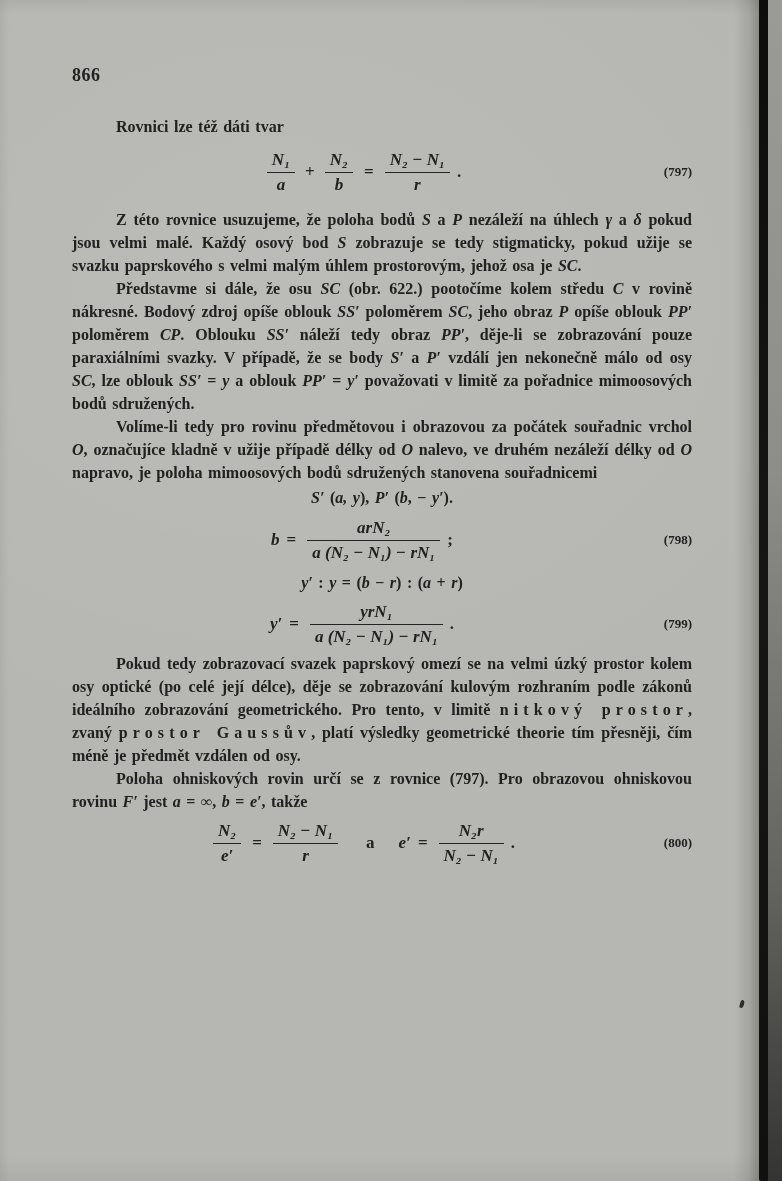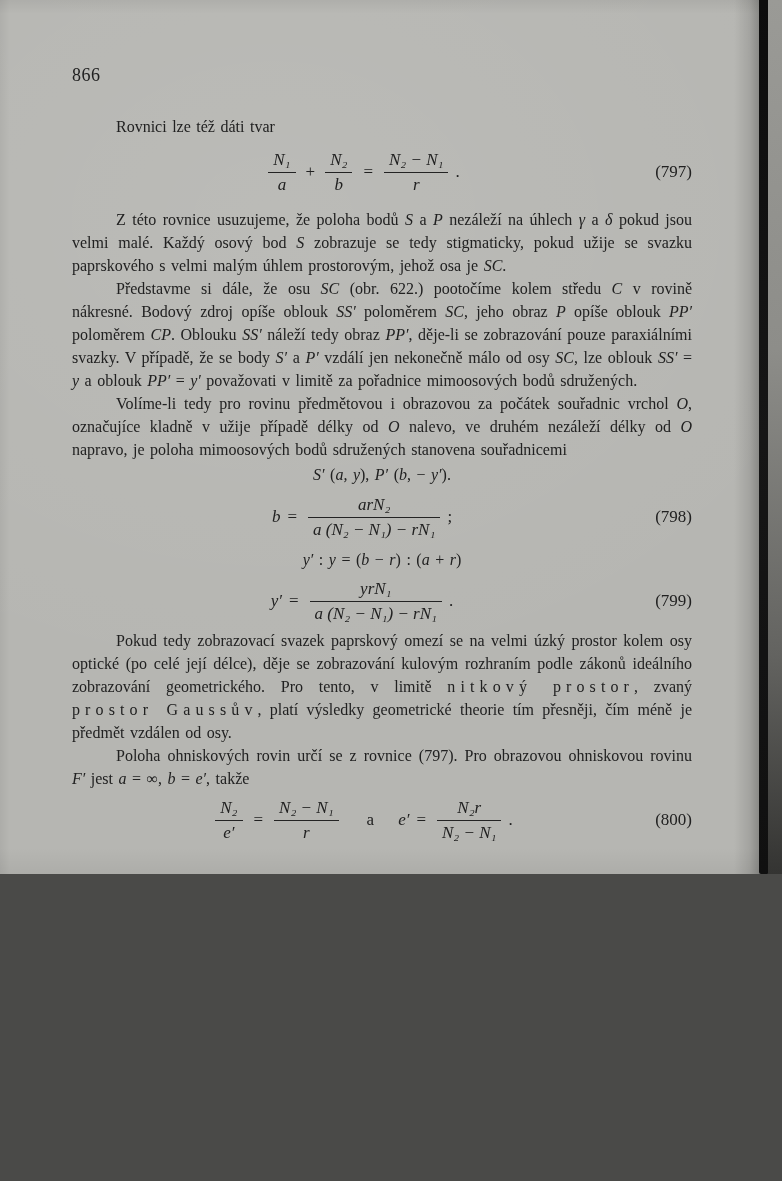--- a/index.html
+++ b/index.html
@@ -3,25 +3,26 @@
 <meta charset="utf-8">
 <style>
   html, body {
     margin: 0;
     padding: 0;
     background: #4a4a48;
   }
   .scan {
     position: relative;
     width: 782px;
-    height: 874px;
+    height: 1181px;
     overflow: hidden;
     font-family: "Liberation Serif", "DejaVu Serif", serif;
     color: #212121;
     background: #b6b6b2;
+    font-weight: bold;
   }
   
   .paper {
     position: absolute;
     inset: 0;
     background:
       radial-gradient(ellipse 900px 700px at 35% 25%, rgba(255,255,255,0.07), rgba(255,255,255,0) 70%),
       linear-gradient(180deg, rgba(0,0,0,0.06) 0, rgba(0,0,0,0) 14px),
       linear-gradient(0deg, rgba(0,0,0,0.05) 0, rgba(0,0,0,0) 26px),
       linear-gradient(90deg, rgba(0,0,0,0.05) 0, rgba(0,0,0,0) 10px),
@@ -124,21 +125,21 @@
   }
   .op  { margin: 0 6px; }
   .rel { margin: 0 7px; }
   .conj { margin: 0 24px; font-style: normal; }
   .endp { margin-left: 3px; }
   .eqnum {
     position: absolute;
     right: 0;
     top: 50%;
     transform: translateY(-50%);
-    font-size: 17px;
+    font-size: 13px;
   }
 
   
   .m-p1    { margin-top: 28px !important; }
   .m-eq797 { margin-top: 8px; }
   .m-p2    { margin-top: 10px !important; }
   .m-disp1 { margin-top: 2px !important; }
   .m-p5    { margin-top: 4px !important; }
   .m-eq798 { margin-top: 5px; }
   .m-p6    { margin-top: 5px !important; }

